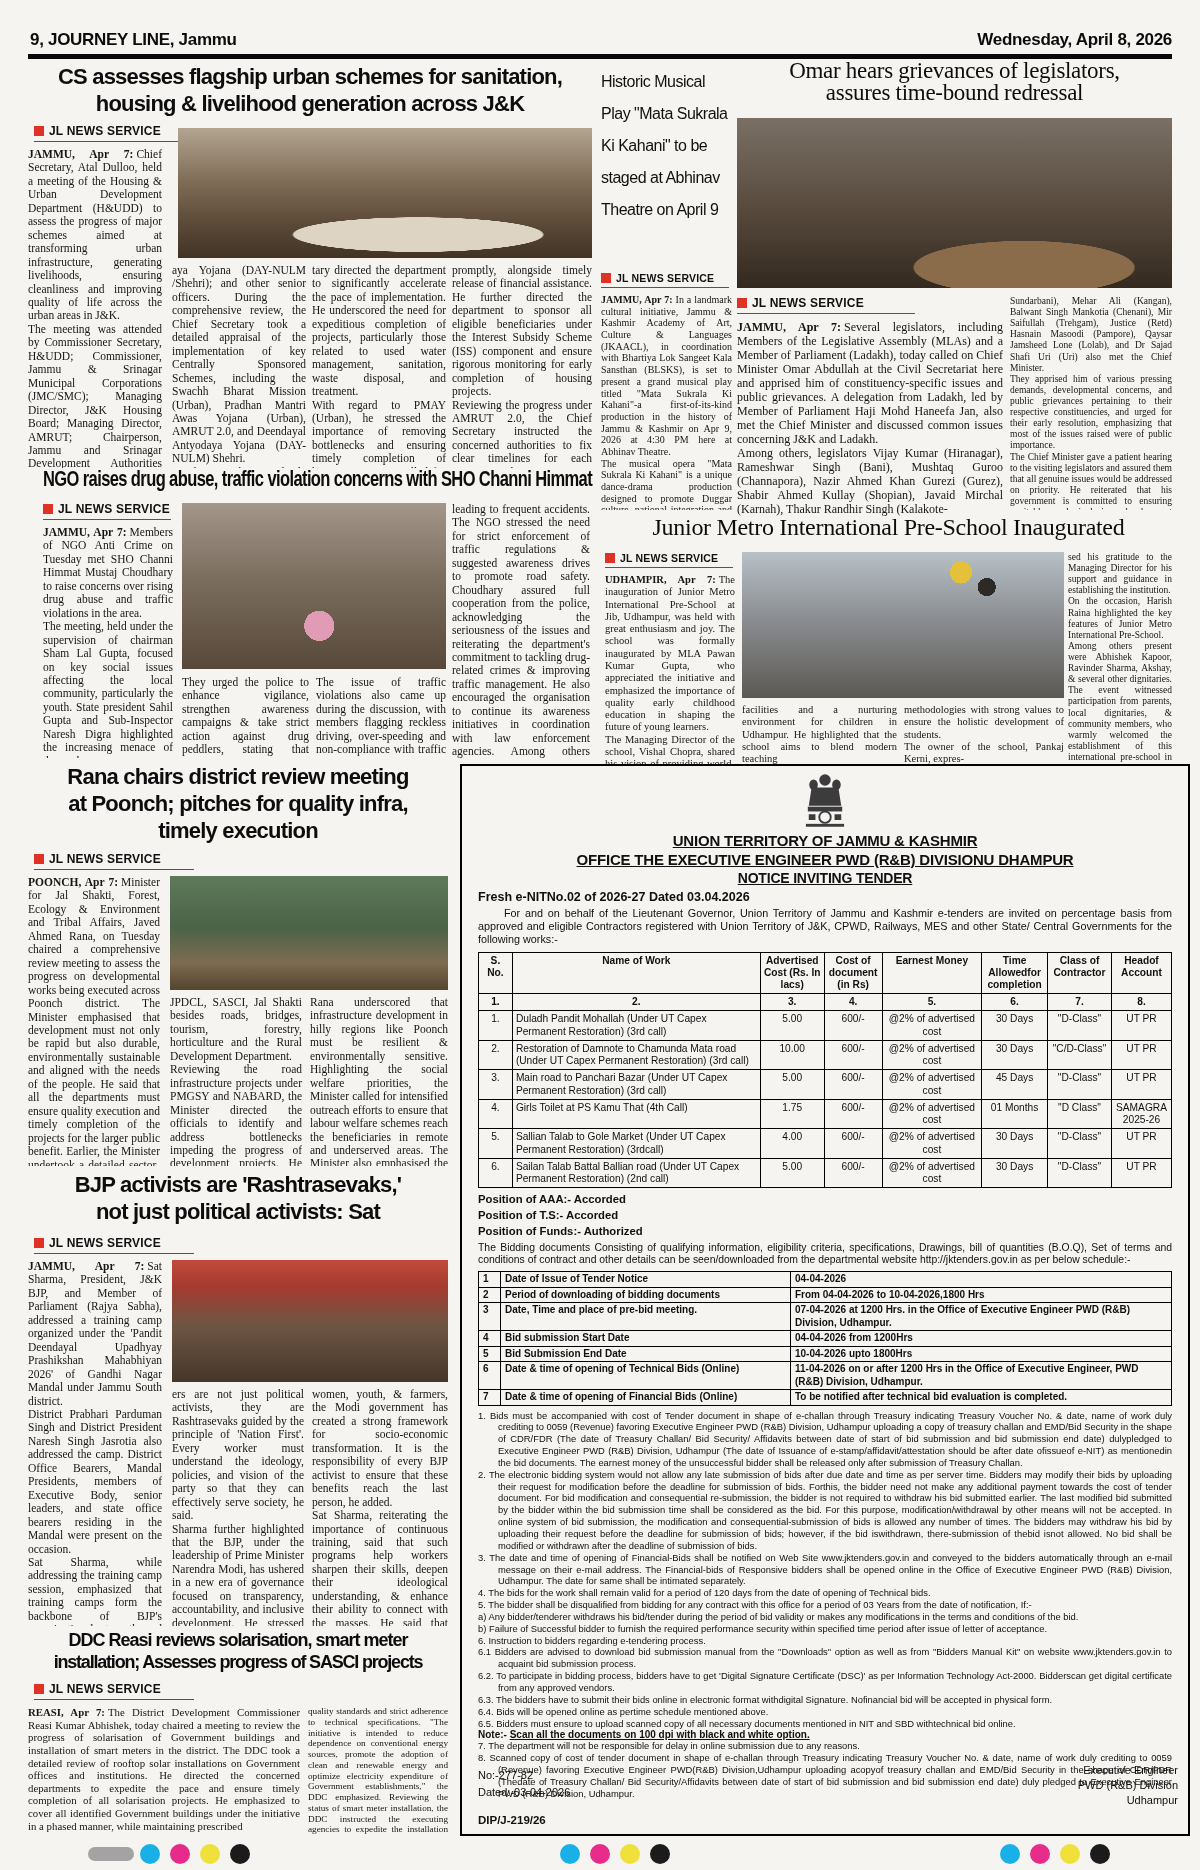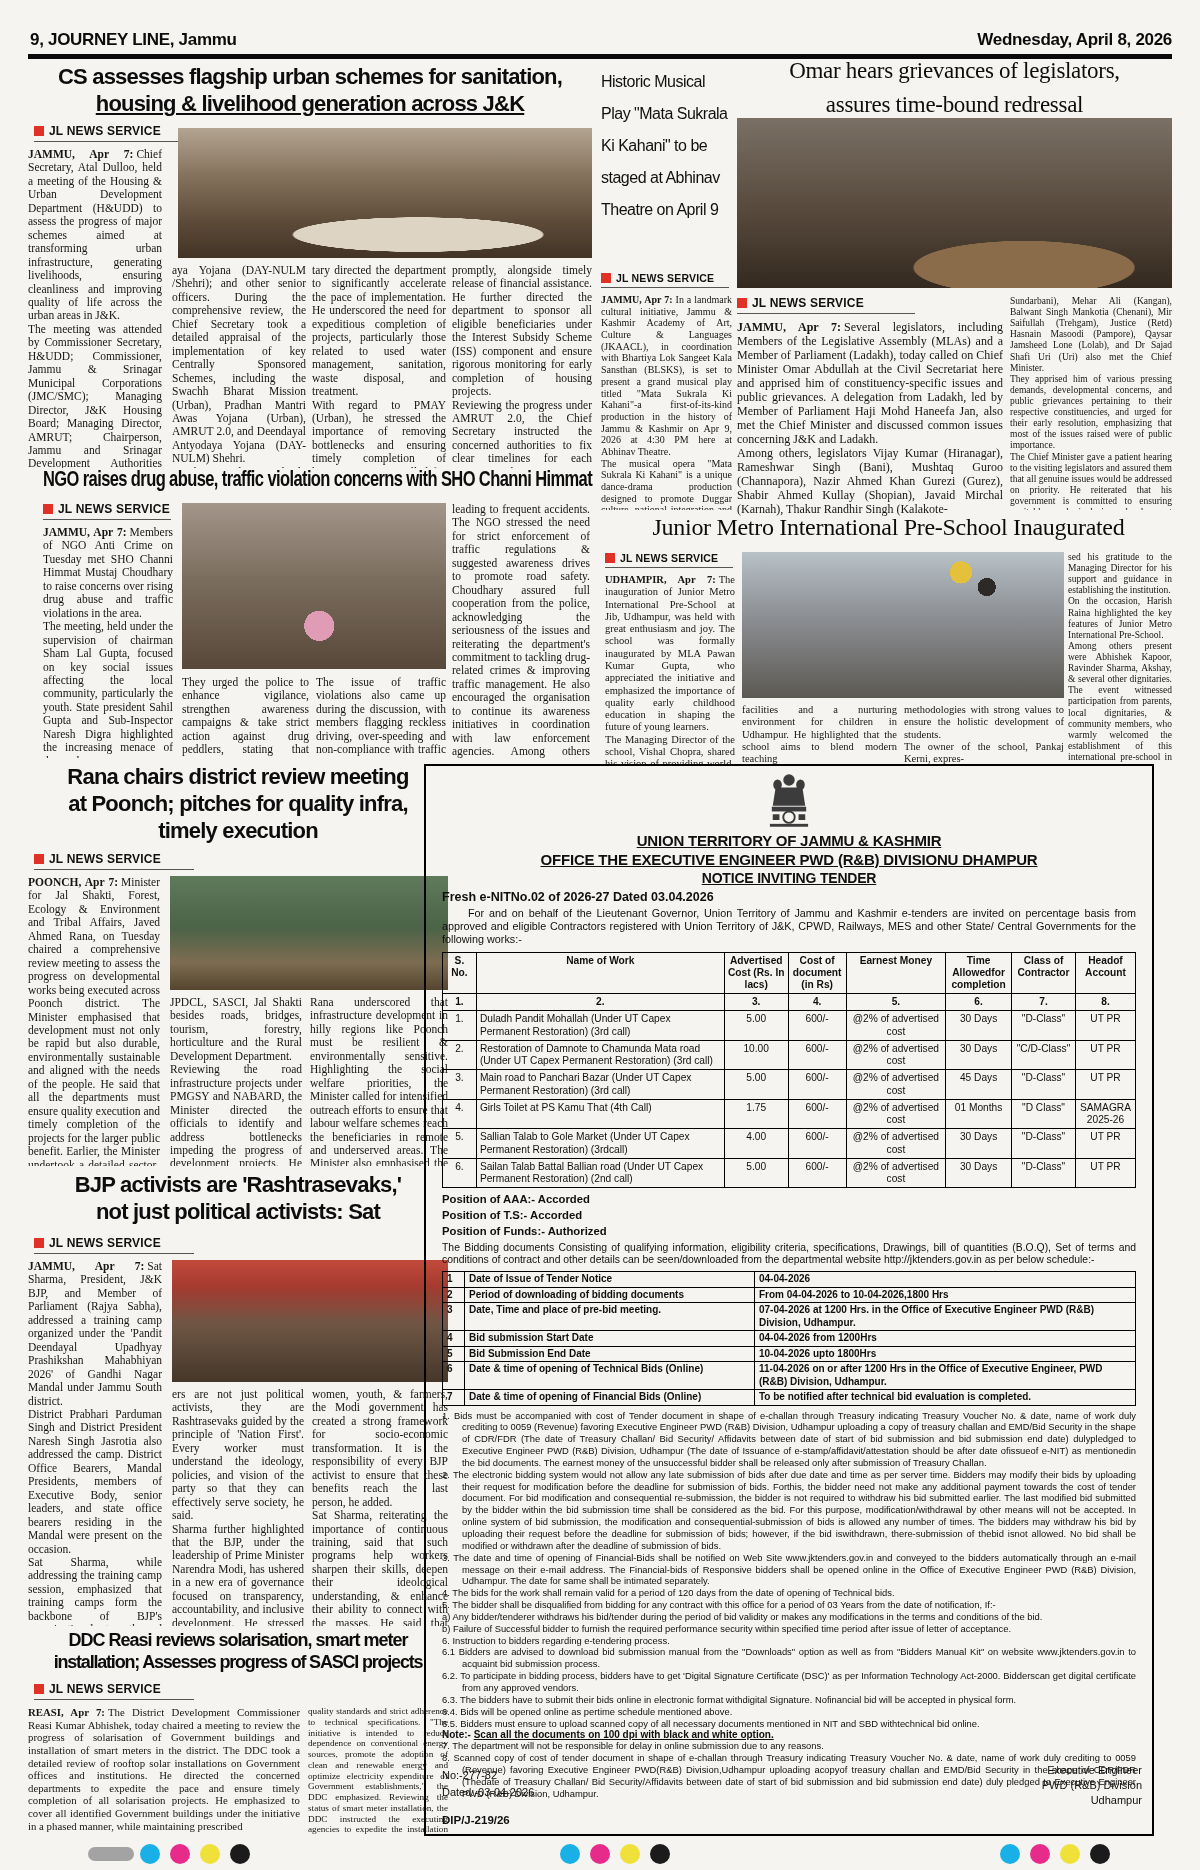--- a/index.html
+++ b/index.html
@@ -16,21 +16,21 @@
   .body{font:11.5px/1.17 "Liberation Serif",serif;text-align:justify;white-space:pre-line;overflow:hidden;}
   .dl{font-weight:700;margin-right:3px;}
   .photo{position:absolute;}
   .ph-cs{background:radial-gradient(ellipse 50% 22% at 58% 82%,#ddd4c3 0 60%,rgba(0,0,0,0) 61%),linear-gradient(180deg,#b3a591 0%,#83705a 38%,#5d4b39 72%,#423325 100%);}
   .ph-omar{background:radial-gradient(ellipse 42% 26% at 66% 88%,#8a6b4a 0 60%,rgba(0,0,0,0) 61%),linear-gradient(180deg,#7a7065 0%,#57493c 55%,#33291f 100%);}
   .ph-ngo{background:radial-gradient(circle 15px at 52% 74%,#e09cb4 0 100%,rgba(0,0,0,0) 101%),linear-gradient(180deg,#a3968a 0%,#7c6e5f 45%,#57483a 100%);}
   .ph-junior{background:radial-gradient(circle 11px at 68% 14%,#e5c03b 0 100%,rgba(0,0,0,0) 101%),radial-gradient(circle 9px at 76% 24%,#2c2926 0 100%,rgba(0,0,0,0) 101%),linear-gradient(180deg,#b7c1c6 0%,#8e9196 42%,#5c5953 100%);}
   .ph-rana{background:linear-gradient(180deg,#5f7a5b 0%,#4b6347 45%,#7d6c51 76%,#55452f 100%);}
   .ph-bjp{background:linear-gradient(180deg,#c24a3b 0%,#a53a30 22%,#6f5644 52%,#453729 100%);}
   
-  #tender{position:absolute;left:424px;top:764px;width:730px;height:1072px;border:2px solid #000;box-sizing:border-box;padding:6px 16px 84px 16px;font-family:"Liberation Sans",sans-serif;color:#101010;overflow:hidden;}
+  #tender{position:absolute;left:460px;top:764px;width:730px;height:1072px;border:2px solid #000;box-sizing:border-box;padding:6px 16px 84px 16px;font-family:"Liberation Sans",sans-serif;color:#101010;overflow:hidden;}
   .t-org{font-weight:700;font-size:15px;text-align:center;text-decoration:underline;letter-spacing:-0.2px;line-height:1.25;}
   .t-org3{font-size:14px;}
   .t-nit{font-weight:700;font-size:12.5px;text-align:left;margin-top:3px;}
   .t-intro{font-size:10.8px;text-align:justify;line-height:1.22;margin-top:3px;text-indent:26px;}
   table{border-collapse:collapse;width:100%;}
   .t-works{margin-top:5px;font-size:10.2px;}
   .t-works th,.t-works td{border:1px solid #000;padding:2px 3px;text-align:center;vertical-align:top;line-height:1.2;}
   .t-works td.name{text-align:left;}
   .t-works th{font-weight:700;}
   .t-pos{font-weight:700;font-size:11.3px;line-height:1.4;margin-top:4px;}
@@ -54,21 +54,21 @@
 <body>
 
 <div id="page">
 
   <div class="abs masthead" style="left:30px;top:30px;">9, JOURNEY LINE, Jammu</div>
   <div class="abs masthead" style="left:770px;top:30px;width:402px;text-align:right;">Wednesday, April 8, 2026</div>
   <div class="abs rule" style="left:28px;top:54px;width:1144px;height:5px;"></div>
 
   <section>
     <div class="abs hl" style="left:28px;top:64px;width:564px;font-size:22px;">CS assesses flagship urban schemes for sanitation,</div>
-    <div class="abs hl" style="left:28px;top:91px;width:564px;font-size:22px;text-decoration:underline;">housing &amp; livelihood generation across J&amp;K</div>
+    <div class="abs hl" style="left:28px;top:91px;width:564px;font-size:22px;">housing &amp; livelihood generation across J&amp;K</div>
     <div class="abs byline" style="left:34px;top:124px;width:164px;">
         <span class="sq"></span>
         <span>JL NEWS SERVICE</span>
       </div>
     <div class="photo ph-cs" style="left:178px;top:128px;width:414px;height:130px;"></div>
     <div class="abs body" style="left:28px;top:148px;width:134px;height:320px;"><b class="dl">JAMMU, Apr 7:</b><span>Chief Secretary, Atal Dulloo, held a meeting of the Housing &amp; Urban Development Department (H&amp;UDD) to assess the progress of major schemes aimed at transforming urban infrastructure, generating livelihoods, ensuring cleanliness and improving quality of life across the urban areas in J&amp;K.
 The meeting was attended by Commissioner Secretary, H&amp;UDD; Commissioner, Jammu &amp; Srinagar Municipal Corporations (JMC/SMC); Managing Director, J&amp;K Housing Board; Managing Director, AMRUT; Chairperson, Jammu and Srinagar Development Authorities (JDA/SDA); Directors of Urban Local Bodies (ULBs) for Kashmir &amp; Jammu divisions; Managing Director, Deendayal Antyod-</span></div>
     <div class="abs body" style="left:172px;top:264px;width:134px;height:204px;">aya Yojana (DAY-NULM /Shehri); and other senior officers. During the comprehensive review, the Chief Secretary took a detailed appraisal of the implementation of key Centrally Sponsored Schemes, including the Swachh Bharat Mission (Urban), Pradhan Mantri Awas Yojana (Urban), AMRUT 2.0, and Deendayal Antyodaya Yojana (DAY-NULM) Shehri.
 Emphasizing the critical role of these initiatives in strengthening urban infrastructure and municipal services, the Chief Secre-</div>
     <div class="abs body" style="left:312px;top:264px;width:134px;height:204px;">tary directed the department to significantly accelerate the pace of implementation. He underscored the need for expeditious completion of projects, particularly those related to used water management, sanitation, waste disposal, and treatment.
@@ -82,21 +82,21 @@
     <div class="abs byline small" style="left:601px;top:272px;width:128px;">
         <span class="sq"></span>
         <span>JL NEWS SERVICE</span>
       </div>
     <div class="abs body" style="left:601px;top:294px;width:131px;height:216px;font-size:10px;"><b class="dl">JAMMU, Apr 7:</b><span>In a landmark cultural initiative, Jammu &amp; Kashmir Academy of Art, Culture &amp; Languages (JKAACL), in coordination with Bhartiya Lok Sangeet Kala Sansthan (BLSKS), is set to present a grand musical play titled "Mata Sukrala Ki Kahani"-a first-of-its-kind production in the history of Jammu &amp; Kashmir on Apr 9, 2026 at 4:30 PM here at Abhinav Theatre.
 The musical opera "Mata Sukrala Ki Kahani" is a unique dance-drama production designed to promote Duggar culture, national integration and communal harmony. The play incorporates diverse folk traditions such as Ras, Jaggar, Gagail, Chhinj Hira Harn, Jattar and Bhagatia- presenting a vivid tapestry of Jammu's cultural legacy.</span></div>
   </section>
 
   <section>
     <div class="abs hls" style="left:737px;top:58px;width:435px;font-size:23px;">Omar hears grievances of legislators,</div>
-    <div class="abs hls" style="left:737px;top:92px;width:435px;font-size:23px;">assures time-bound redressal</div>
+    <div class="abs hls" style="left:737px;top:80px;width:435px;font-size:23px;">assures time-bound redressal</div>
     <div class="photo ph-omar" style="left:737px;top:118px;width:435px;height:170px;"></div>
     <div class="abs byline" style="left:737px;top:296px;width:178px;">
         <span class="sq"></span>
         <span>JL NEWS SERVICE</span>
       </div>
     <div class="abs body" style="left:737px;top:320px;width:266px;height:220px;font-size:12px;"><b class="dl">JAMMU, Apr 7:</b><span>Several legislators, including Members of the Legislative Assembly (MLAs) and a Member of Parliament (Ladakh), today called on Chief Minister Omar Abdullah at the Civil Secretariat here and apprised him of constituency-specific issues and public grievances. A delegation from Ladakh, led by Member of Parliament Haji Mohd Haneefa Jan, also met the Chief Minister and discussed common issues concerning J&amp;K and Ladakh.
 Among others, legislators Vijay Kumar (Hiranagar), Rameshwar Singh (Bani), Mushtaq Guroo (Channapora), Nazir Ahmed Khan Gurezi (Gurez), Shabir Ahmed Kullay (Shopian), Javaid Mirchal (Karnah), Thakur Randhir Singh (Kalakote-</span></div>
     <div class="abs body" style="left:1010px;top:296px;width:162px;height:214px;font-size:9.5px;">Sundarbani), Mehar Ali (Kangan), Balwant Singh Mankotia (Chenani), Mir Saifullah (Trehgam), Justice (Retd) Hasnain Masoodi (Pampore), Qaysar Jamsheed Lone (Lolab), and Dr Sajad Shafi Uri (Uri) also met the Chief Minister.
 They apprised him of various pressing demands, developmental concerns, and public grievances pertaining to their respective constituencies, and urged for their early resolution, emphasizing that most of the issues raised were of public importance.
 The Chief Minister gave a patient hearing to the visiting legislators and assured them that all genuine issues would be addressed on priority. He reiterated that his government is committed to ensuring equitable and inclusive development across all regions, emphasizing that balanced growth is a collective endeavour.</div>

